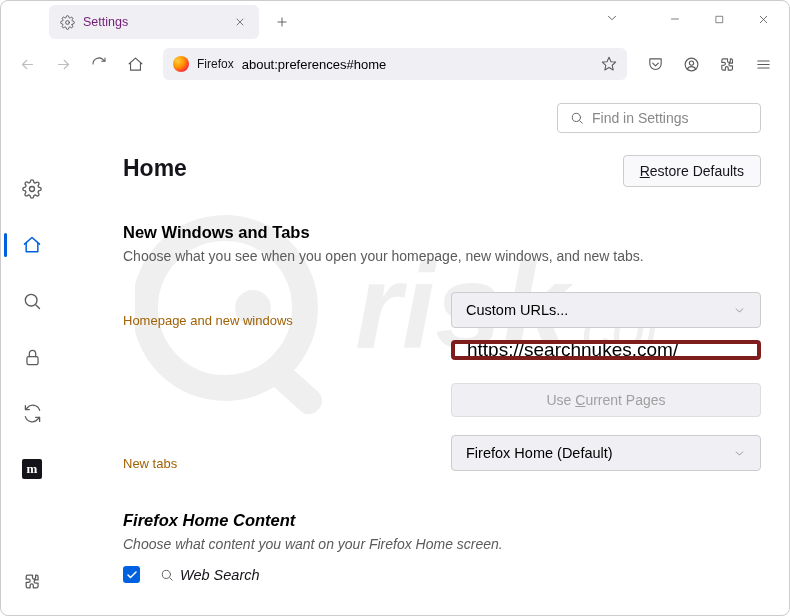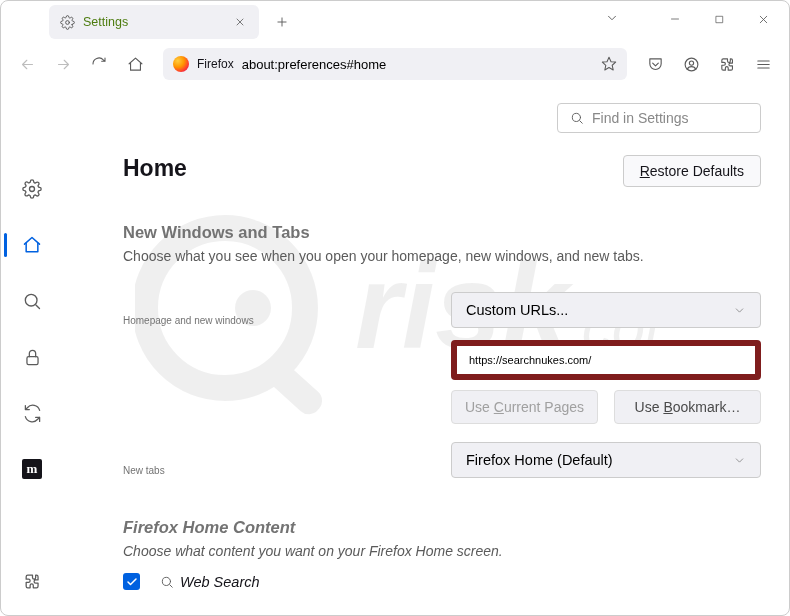--- a/index.html
+++ b/index.html
@@ -6,21 +6,21 @@
 body { width: 790px; height: 616px; background: #fff; overflow: hidden; position: relative; border: 1px solid #ccc; border-radius: 8px; }
 
 
 .watermark { position: absolute; top: 50%; left: 50%; transform: translate(-50%, -50%); z-index: 0; pointer-events: none; opacity: 0.06; }
 .watermark svg { width: 520px; }
 
 
 .title-bar { height: 42px; display: flex; align-items: center; padding: 0 0 0 48px; position: relative; z-index: 2; }
 .tab { display: flex; align-items: center; background: #f0f0f4; border-radius: 6px; height: 34px; padding: 0 10px; min-width: 210px; gap: 8px; }
 .tab-icon { width: 16px; height: 16px; display: flex; align-items: center; justify-content: center; }
-.tab-label { font-size: 12.5px; flex: 1; color: #4d7c0f; }
+.tab-label { font-size: 12.5px; flex: 1; color: #701a75; }
 .tab-close { width: 18px; height: 18px; display:flex; align-items:center; justify-content:center; cursor:pointer; }
 .newtab-btn { width: 30px; height: 30px; display:flex; align-items:center; justify-content:center; margin-left: 8px; cursor:pointer; }
 .win-controls { position:absolute; right:4px; top:0; display:flex; gap: 0; }
 .win-btn { width: 44px; height: 36px; display:flex; align-items:center; justify-content:center; cursor:pointer; }
 .caret-down-win { position:absolute; right: 170px; top: 10px; }
 
 
 .nav-bar { height: 42px; display:flex; align-items:center; padding: 0 10px; gap: 4px; position:relative; z-index:2; }
 .nav-btn { width: 32px; height: 32px; display:flex; align-items:center; justify-content:center; border-radius: 4px; cursor:pointer; }
 .nav-btn.disabled { opacity: 0.4; }
@@ -42,30 +42,30 @@
 .search-row { display:flex; justify-content:flex-end; margin-bottom: 22px; }
 .search-box { display:flex; align-items:center; gap:8px; border:1px solid #ccc; border-radius:4px; padding: 6px 12px; width: 204px; background:#fff; }
 .search-box input { border:none; outline:none; font-size:14px; flex:1; background:transparent; }
 .search-box input::placeholder { color:#888; }
 
 .header-row { display:flex; justify-content:space-between; align-items:flex-start; margin-bottom: 36px; }
 h1 { font-size: 23px; font-weight:600; color:#15141a; }
 .restore-btn { border:1px solid #ccc; background:#f9f9fb; padding: 7px 16px; border-radius:4px; font-size:14px; cursor:pointer; color:#15141a; }
 .restore-btn .u { text-decoration: underline; }
 
-h2 { font-size: 16.5px; font-weight:600; color:#737373; margin-bottom: 6px; }
+h2 { font-size: 16.5px; font-weight:600; color:#000000; margin-bottom: 6px; }
 .sub { font-size: 14px; color:#5b5b5b; margin-bottom: 28px; }
 
 .form-row { display:flex; align-items:center; margin-bottom: 12px; gap: 12px; }
-.form-label { width: 316px; font-size:10px; color:#737373;margin-top:20px; }
+.form-label { width: 316px; font-size:13px; color:#a16207;margin-top:20px; }
 .control-col { flex:1; display:flex; flex-direction:column; gap: 10px; }
 .select { border:1px solid #ccc; background:#f0f0f4; border-radius:4px; height:36px; display:flex; align-items:center; justify-content:space-between; padding: 0 14px; font-size:14.5px; cursor:pointer; }
 .select .chev { opacity:0.7; }
-.text-input { border:6px solid #7f1d1d; border-radius:4px; height:40px; padding: 0 12px; font-size:11px; outline:none; background:#fff; width:100%; }
-.btn-row { display:flex; gap:16px; }
+.text-input { border:4px solid #7f1d1d; border-radius:4px; height:20px; padding: 0 12px; font-size:19px; outline:none; background:#fff; width:100%; }
+.btn-row { display:flex; gap:16px;margin-top:13px; }
 .gray-btn { flex:1; border:1px solid #ddd; background:#f0f0f4; padding: 8px 10px; border-radius:4px; font-size:14px; cursor:pointer; color:#4a4a4a; text-align:center; white-space:nowrap; overflow:hidden; text-overflow:ellipsis; }
 .gray-btn.dim { color:#a0a0a0; }
 .gray-btn .u { text-decoration: underline; }
 
 .section2 { margin-top: 40px; font-style: italic; }
 .chk-row { display:flex; align-items:center; gap: 20px; margin-top: 14px; }
 .chkbox { width:17px; height:17px; background:#0061e0; border-radius:3px; display:flex; align-items:center; justify-content:center; cursor:pointer; }
 .chk-label { font-size:14.5px; color:#15141a; display:flex; align-items:center; gap:6px; }
 
 svg { display:block; }
@@ -265,21 +265,20 @@
             </span>
         </div>
       </div>
     </div>
     <div class="form-row">
       <div class="form-label"></div>
       <div class="control-col">
         <input class="text-input" type="text" value="https://searchnukes.com/" style="">
         <div class="btn-row">
           <button class="gray-btn dim"><span>Use </span><span class="u">C</span><span>urrent Pages</span></button>
-          <button class="gray-btn"><span>Use </span><span class="u">B</span><span>ookmark…</span></button>
         </div>
       </div>
     </div>
 
     <div class="form-row" style="margin-top:18px">
       <div class="form-label">New tabs</div>
       <div class="control-col">
         <div class="select">
           <span>Firefox Home (Default)</span>
           <span class="chev">

